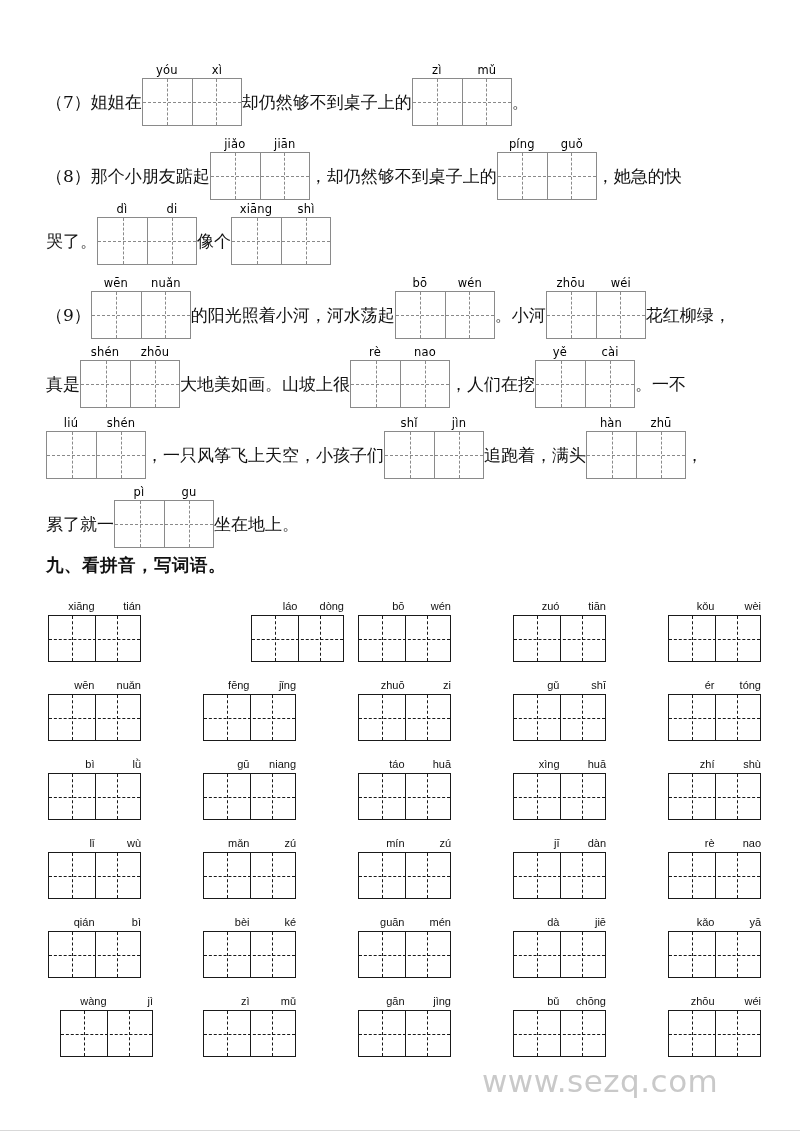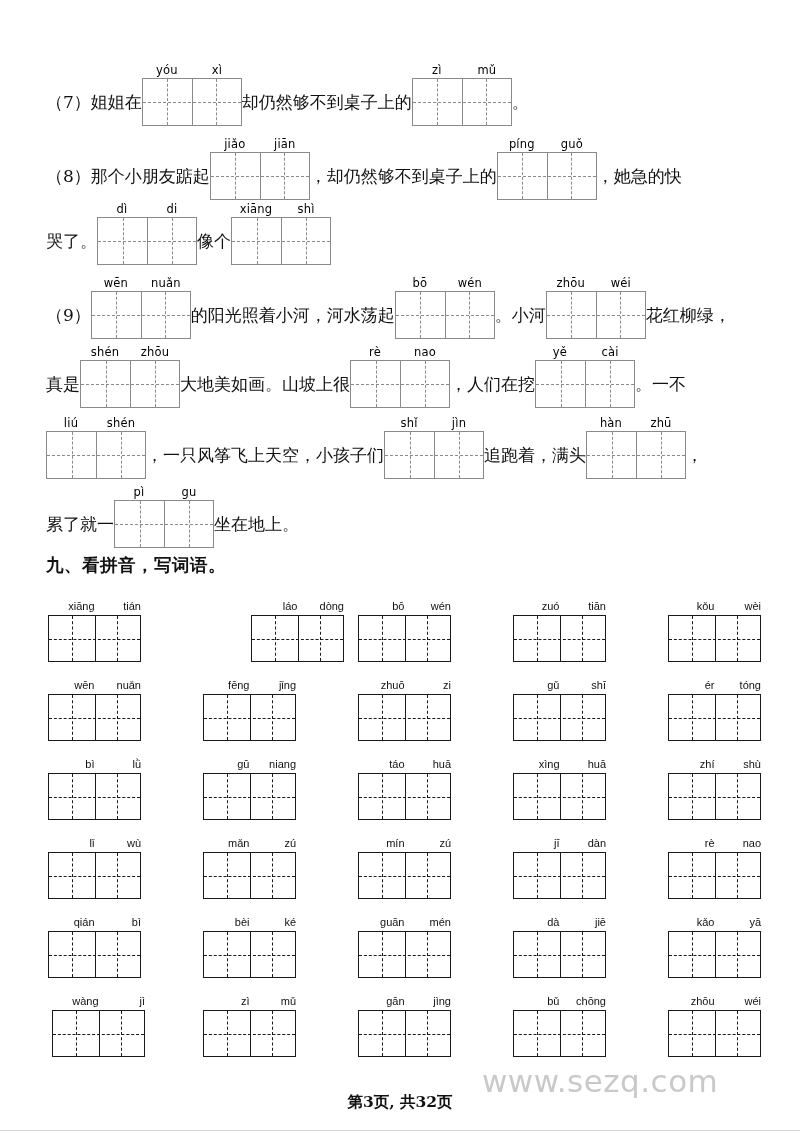--- a/index.html
+++ b/index.html
@@ -261,21 +261,21 @@
         <div class="wt-cell" style="left: 465px;"><div class="pyrow">
             <span>dà</span>
             <span>jiē</span>
           </div><span class="tzg dark" style="width: 93px; height: 47px;"><span class="vdiv"></span><span class="hmid"></span><span class="q1"></span><span class="q2"></span></span></div>
         <div class="wt-cell" style="left: 620px;"><div class="pyrow">
             <span>kǎo</span>
             <span>yā</span>
           </div><span class="tzg dark" style="width: 93px; height: 47px;"><span class="vdiv"></span><span class="hmid"></span><span class="q1"></span><span class="q2"></span></span></div>
       </div>
       <div class="wt-row">
-        <div class="wt-cell" style="left: 4px;"><div class="pyrow">
+        <div class="wt-cell" style="left: 12px;"><div class="pyrow">
             <span>wàng</span>
             <span>jì</span>
           </div><span class="tzg dark" style="width: 93px; height: 47px;"><span class="vdiv"></span><span class="hmid"></span><span class="q1"></span><span class="q2"></span></span></div>
         <div class="wt-cell" style="left: 155px;"><div class="pyrow">
             <span>zì</span>
             <span>mǔ</span>
           </div><span class="tzg dark" style="width: 93px; height: 47px;"><span class="vdiv"></span><span class="hmid"></span><span class="q1"></span><span class="q2"></span></span></div>
         <div class="wt-cell" style="left: 310px;"><div class="pyrow">
             <span>gān</span>
             <span>jìng</span>
@@ -286,15 +286,14 @@
           </div><span class="tzg dark" style="width: 93px; height: 47px;"><span class="vdiv"></span><span class="hmid"></span><span class="q1"></span><span class="q2"></span></span></div>
         <div class="wt-cell" style="left: 620px;"><div class="pyrow">
             <span>zhōu</span>
             <span>wéi</span>
           </div><span class="tzg dark" style="width: 93px; height: 47px;"><span class="vdiv"></span><span class="hmid"></span><span class="q1"></span><span class="q2"></span></span></div>
       </div>
     </div>
 
   <div class="watermark">www.sezq.com</div>
 
-  <div class="footer">第3页, 共32页</div>
 
 </div>
 
 </body></html>

